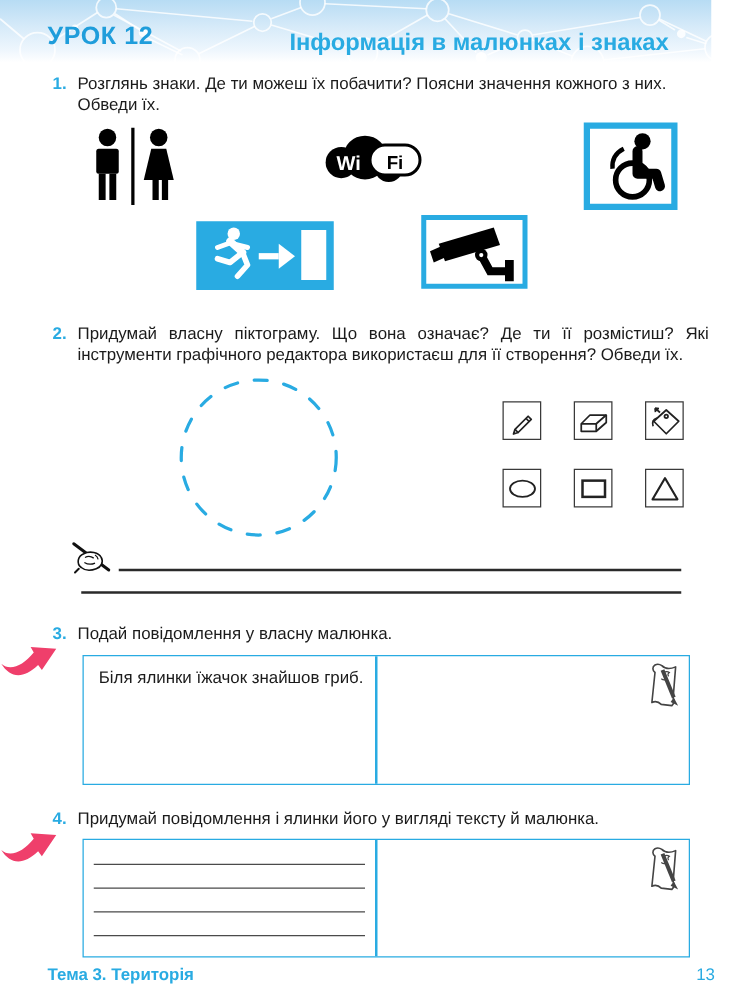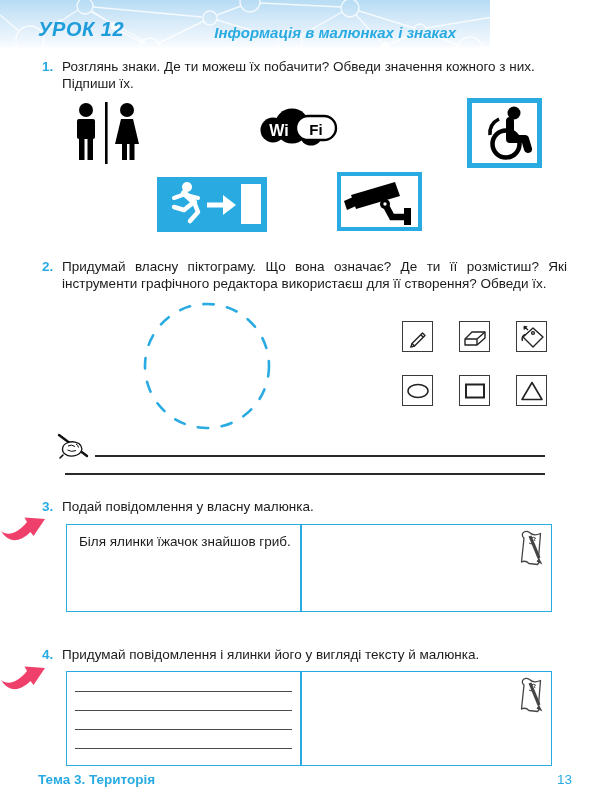--- a/index.html
+++ b/index.html
@@ -1,25 +1,25 @@
 <!DOCTYPE html>
 <html lang="uk"><head>
 <meta charset="utf-8">
 <style>
   * { margin:0; padding:0; box-sizing:border-box; }
   html,body { background:#fff; }
   body { font-family:"Liberation Sans", sans-serif; color:#1b1b1b; }
   .page { position:relative; width:600px; height:806px; background:#fff; overflow:hidden; }
 
   
-  .hdr { position:absolute; left:0; top:0; width:490px; height:50px;
-         background:linear-gradient(180deg,#b7dcf4 0%,#d8ebf9 45%,#eef6fd 80%,#ffffff 100%);font-style:italic; }
+  .hdr { position:absolute; left:0; top:0; width:569px; height:50px;
+         background:linear-gradient(180deg,#b7dcf4 0%,#d8ebf9 45%,#eef6fd 80%,#ffffff 100%); }
   .hdr svg.net { position:absolute; left:0; top:0; }
   .hdr .lesson { position:absolute; left:38px; top:18px; font-size:20px; font-weight:bold; color:#1f9ddb; letter-spacing:.5px; }
-  .hdr .topic  { position:absolute; right:34px; top:24px; font-size:15px; font-weight:bold; color:#29abe2; }
+  .hdr .topic  { position:absolute; right:34px; top:24px; font-size:19px; font-weight:bold; color:#29abe2; }
 
   
   .task { position:absolute; left:42px; width:525px; display:flex; font-size:13.5px; line-height:17px; }
   .task .num { width:20px; flex:0 0 20px; color:#29abe2; font-weight:bold; }
   .task .txt { flex:1; }
   .just .txt { text-align:justify; }
 
   .abs { position:absolute; }
 
   
@@ -93,21 +93,21 @@
         <circle cx="545" cy="27" r="3.5"></circle>
         <circle cx="60" cy="22" r="2.5"></circle>
       </g>
     </svg>
     <div class="lesson">УРОК 12</div>
     <div class="topic">Інформація в малюнках і знаках</div>
   </div>
 
   <div class="task" style="top:58px;">
     <span class="num">1.</span>
-    <span class="txt">Розглянь знаки. Де ти можеш їх побачити? Обведи значення кожного з них. Підпиши їх.</span>
+    <span class="txt">Розглянь знаки. Де ти можеш їх побачити? Поясни значення кожного з них. Обведи їх.</span>
   </div>
 
   <svg class="abs" style="left:72px; top:102px;" width="70" height="64" viewBox="0 0 70 64">
     <g fill="#000">
       <circle cx="14" cy="8" r="7"></circle>
       <rect x="5" y="17" width="18" height="20" rx="2"></rect>
       <rect x="7" y="37" width="5.5" height="21"></rect>
       <rect x="15.5" y="37" width="5.5" height="21"></rect>
       <rect x="33" y="0" width="2.6" height="62"></rect>
       <circle cx="55" cy="8" r="7"></circle>
@@ -226,21 +226,21 @@
   <div class="wline" style="left:65px; top:473px; width:480px;"></div>
 
   <svg class="abs" style="left:0; top:506px;" width="46" height="40" viewBox="0 0 46 40">
     <path d="M1 25 C8 36 18 38 30.5 26 L33.5 30 L45 13 L24.5 11.5 L27 16 C18 27 8 31 1 25 Z" fill="#ef3f6b"></path>
   </svg>
   <div class="task" style="top:498px;">
     <span class="num">3.</span>
     <span class="txt">Подай повідомлення у власну малюнка.</span>
   </div>
 
-  <div class="ansbox" style="top:524px; height:88px;">
+  <div class="ansbox" style="top:524px; height:104px;">
     <div class="divider"></div>
     <div class="msg">Біля ялинки їжачок знайшов гриб.</div>
     <svg class="draw-ic" width="30" height="40" viewBox="0 0 30 40">
       <path d="M8 3 C5.5 4.5 6 7.5 8 9 L5.5 33 C8.5 31.5 11 32.5 13 34.5 L21.5 35.5 C24 33 23.5 31 22.5 29.5 L24.5 4.5 C20 6.5 16 6 13.5 3.5 C12 2.5 9.5 2.2 8 3 Z" fill="#fff" stroke="#444" stroke-width="1.3" stroke-linejoin="round"></path>
       <path d="M15 9 q2.5 -1.5 4.5 0 q-2 1.5 -0.5 3 M13 14 q2 1.5 4 0.5" fill="none" stroke="#444" stroke-width="1"></path>
       <path d="M14 7 L23 29" stroke="#444" stroke-width="3.2"></path>
       <path d="M23 29 L26.5 35.5 L20.5 32.5 Z" fill="#444"></path>
     </svg>
   </div>
 

